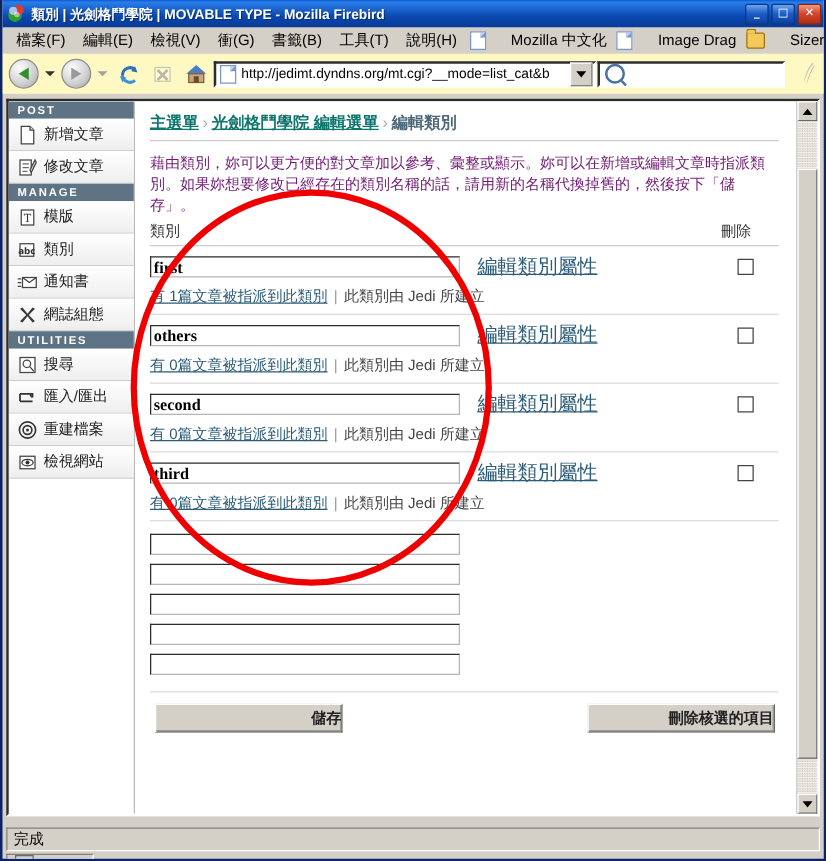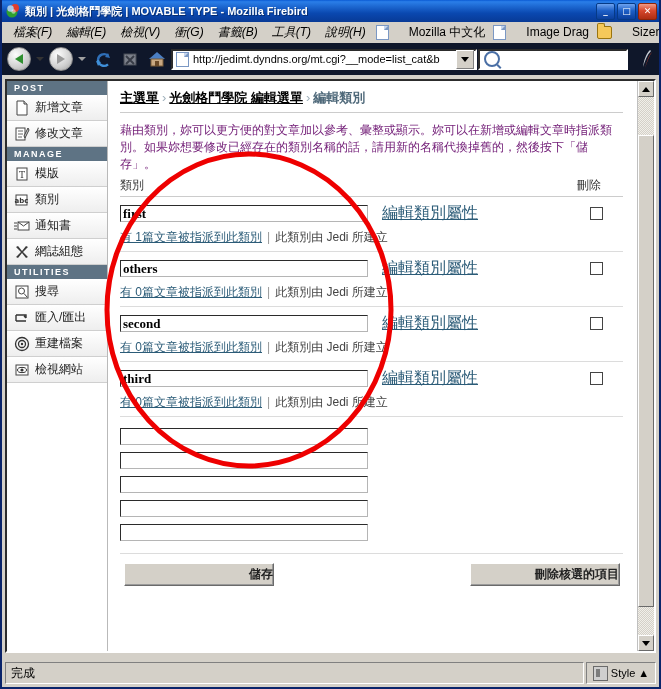--- a/index.html
+++ b/index.html
@@ -53,21 +53,21 @@
   
   .menubar {
     height: 21px;
     background: #d4d0c8;
     display: flex; align-items: center;
     font-size: 12px; color: #000;
     border-bottom: 1px solid #d4d0c8;
     padding-left: 4px;
     box-sizing: border-box;
   }
-  .menu-item { padding: 14px 7px; white-space: nowrap; cursor: default; font-style: italic; }
+  .menu-item { padding: 14px 7px; white-space: nowrap; cursor: default; }
   .bm-sep { width: 6px; }
   .bm-item {
     display: flex; align-items: center; gap: 20px;
     padding: 1px 5px 1px 3px; white-space: nowrap; font-size: 12px;
   }
   .chev { margin-left: auto; padding-right: 8px; font-size: 12px; font-weight: bold; }
 
   .doc-ico {
     width: 11px; height: 13px; background: #fff;
     border: 1px solid #7b98c4; position: relative; flex: 0 0 auto;
@@ -80,21 +80,21 @@
     width: 13px; height: 11px; flex: 0 0 auto; position: relative;
     background: #f5c85a; border: 1px solid #9a7410; border-radius: 0 2px 2px 2px;
   }
   .folder-ico:before {
     content:""; position:absolute; left:-1px; top:-4px; width:6px; height:3px;
     background:#f5c85a; border:1px solid #9a7410; border-bottom:none; border-radius:2px 2px 0 0;
   }
 
   
   .navbar {
-    height: 32px; background: #0f172a;
+    height: 32px; background: #fef9c3;
     display: flex; align-items: center; gap: 1px;
     padding: 0 4px; box-sizing: border-box;
   }
   .navbtn {
     width: 26px; height: 26px; display:flex; align-items:center; justify-content:center;
     position: relative; flex: 0 0 auto;
   }
   .circbtn {
     width: 22px; height: 22px; border-radius: 50%;
     background: radial-gradient(circle at 35% 30%, #fdfdfd, #cfcfcf 60%, #9d9d9d);
@@ -173,21 +173,21 @@
   
   .mt-main {
     flex: 1 1 auto; padding: 8px 14px 0 12px; overflow: hidden; position: relative;
     box-sizing: border-box;
   }
   .crumb {
     font-size: 13px; font-weight: bold; color:#4e6879;
     padding-bottom: 5px; border-bottom: 1px solid #cccccc;
     white-space: nowrap;
   }
-  .crumb a { color:#000000; text-decoration: underline; }
+  .crumb a { color:#0f766e; text-decoration: underline; }
   .crumb .sep { color:#9fb0bb; font-weight:normal; padding:0 3px; text-decoration:none;}
   .crumb .cur { text-decoration:none; }
   .intro {
     font-size: 12px; color:#701a75; line-height: 17px;
     margin: 9px 0 4px 0;
   }
   .tbl-head {
     display:flex; align-items:flex-end; justify-content:space-between;
     font-size: 12px; color:#333;
     border-bottom: 1px solid #ccc; padding-bottom: 2px;
@@ -251,21 +251,21 @@
     position:absolute; left:0; right:0; top:38px; height: 472px;
     background:#d4d0c8; border:1px solid; border-color:#fff #6a6a6a #6a6a6a #fff;
     box-sizing:border-box;
   }
   .tri-up {width:0;height:0;border-left:4px solid transparent;border-right:4px solid transparent;border-bottom:5px solid #000;}
   .tri-dn {width:0;height:0;border-left:4px solid transparent;border-right:4px solid transparent;border-top:5px solid #000;}
 
   
   .statusbar {
     position:absolute; left:3px; right:3px; bottom:3px; height:22px;
-    display:flex; align-items:stretch; gap:2px;
+    display:flex; align-items:stretch; gap:2px;flex-direction:column;
   }
   .status-main {
     flex:1 1 auto; background:#d4d0c8;
     border:1px solid; border-color:#808080 #fff #fff #808080;
     display:flex; align-items:center; padding-left:5px; font-size:12px; color:#000;
     box-sizing:border-box;
   }
   .status-style {
     width: 70px; flex:0 0 auto; background:#d4d0c8;
     border:1px solid; border-color:#808080 #fff #fff #808080;

